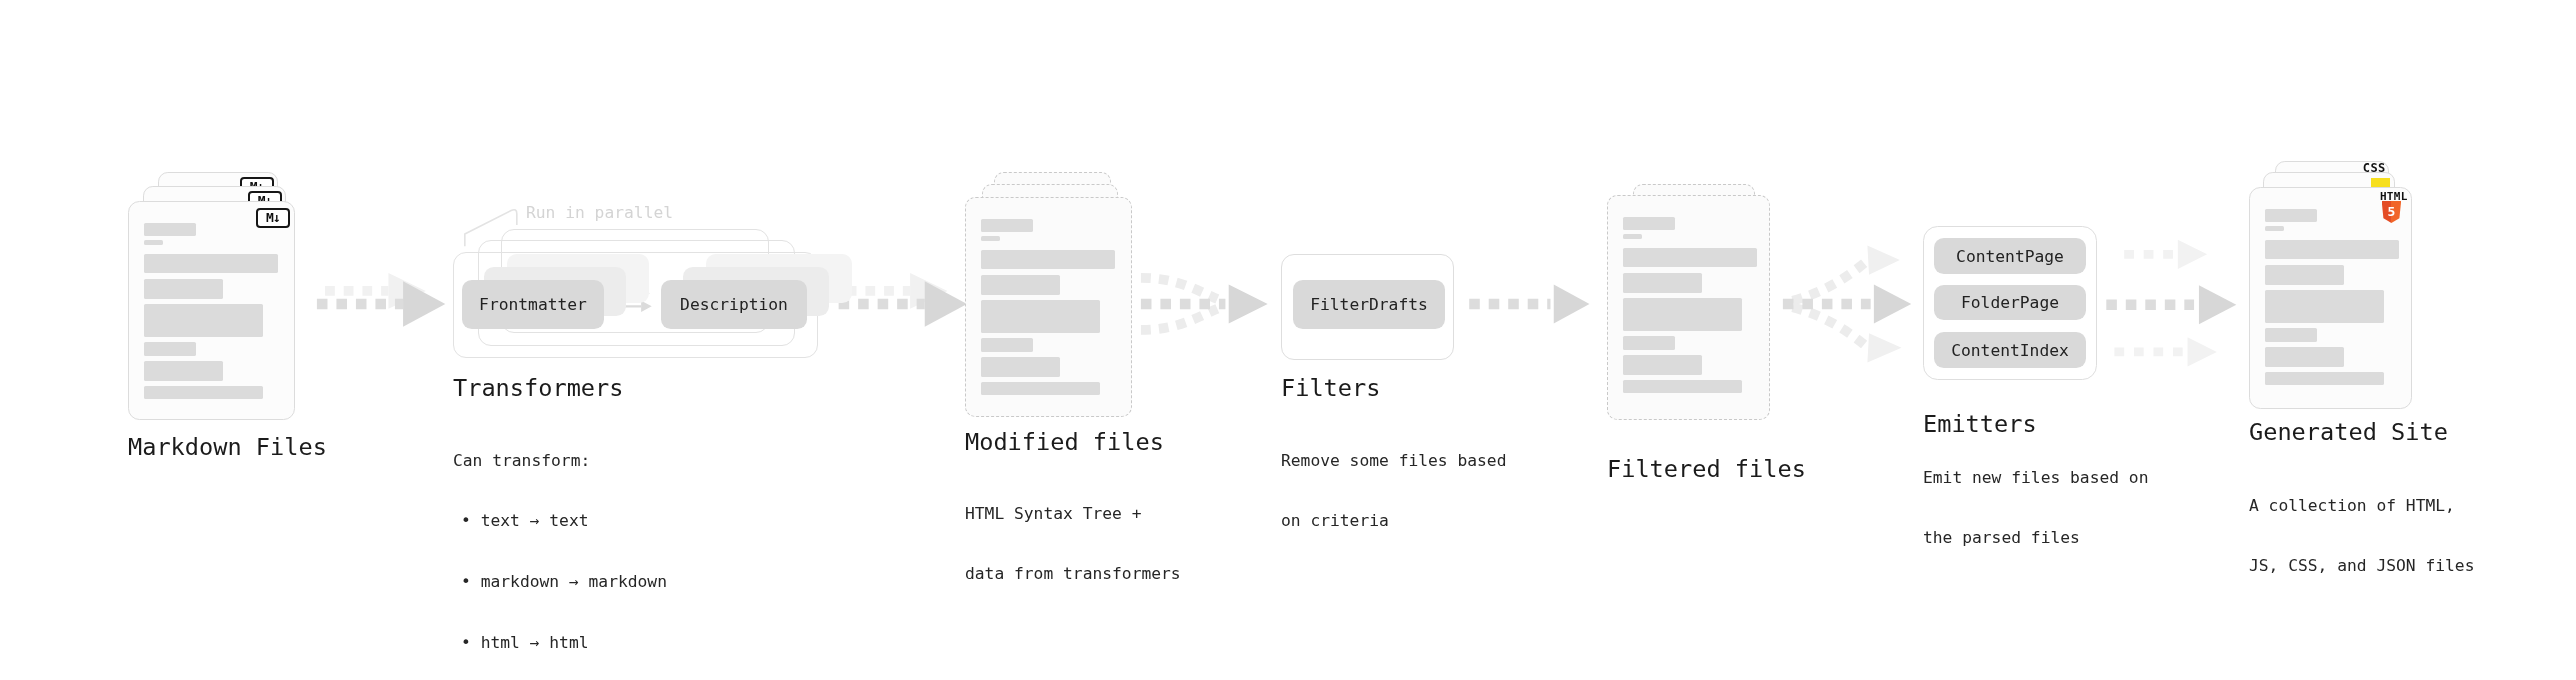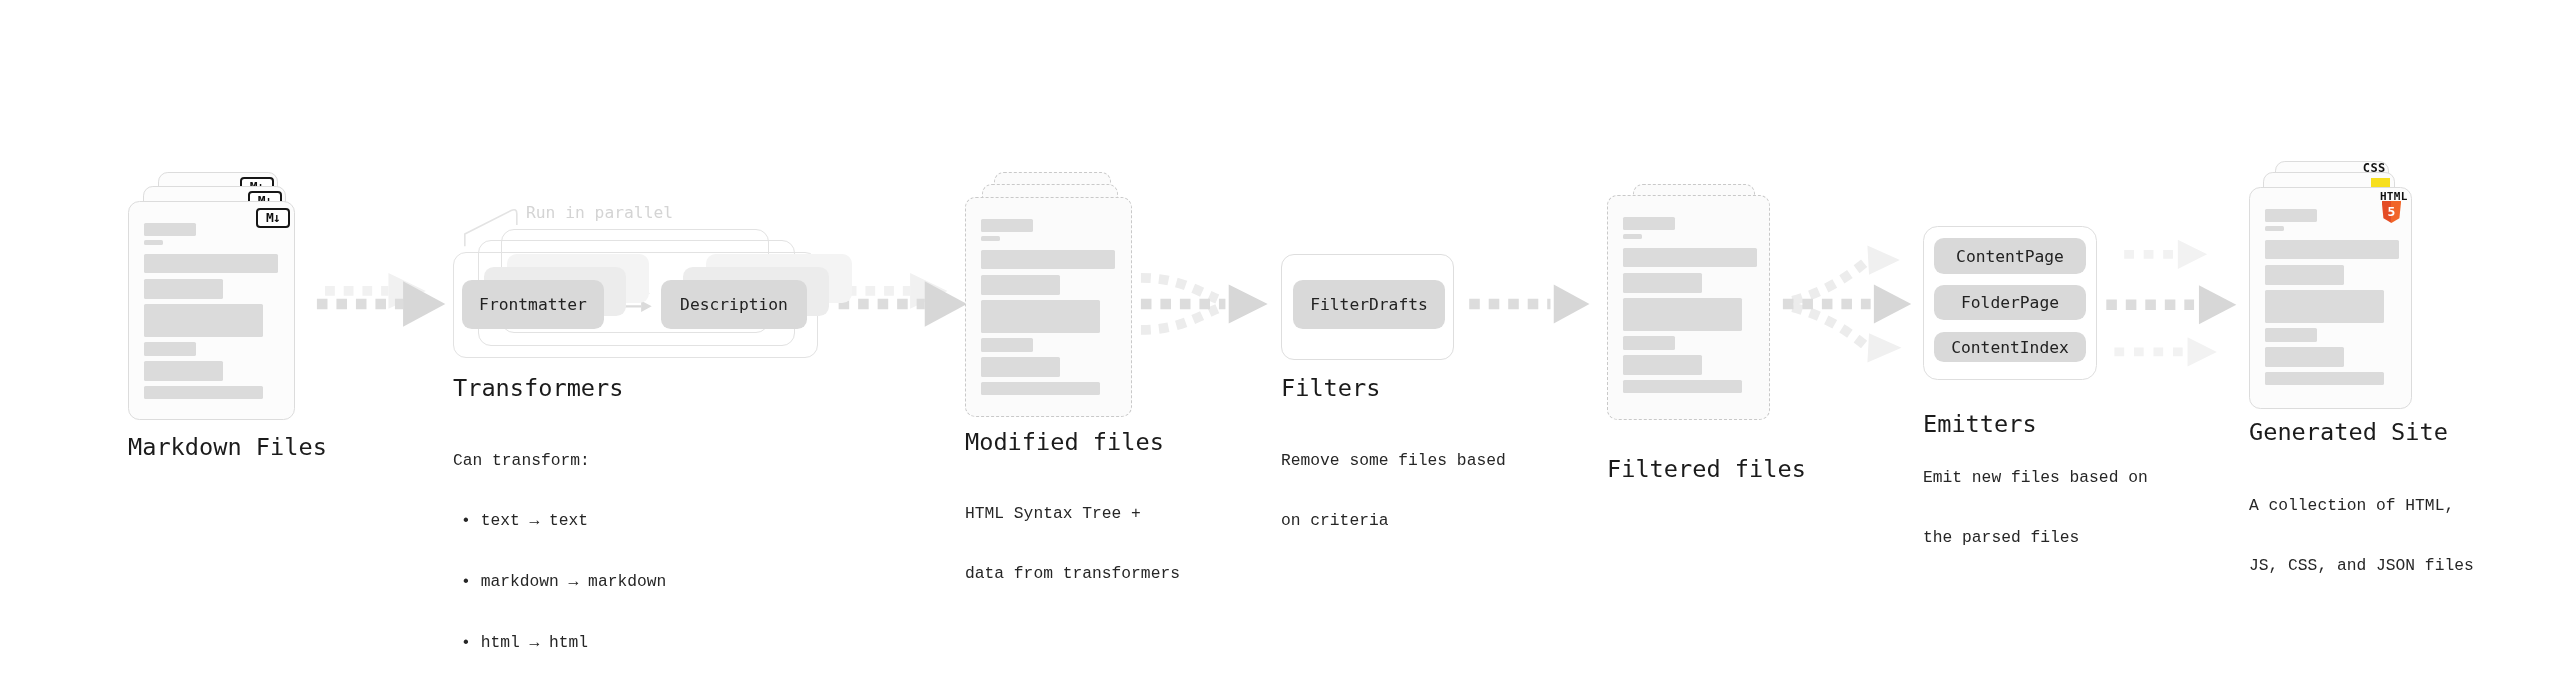--- a/index.html
+++ b/index.html
@@ -51,21 +51,21 @@
   .panel{position:absolute;border:1.6px solid #dedede;border-radius:13px;box-sizing:border-box;background:#ffffff;}
   .gbox{
     position:absolute;background:#d9d9d9;border-radius:9.8px;
     display:flex;align-items:center;justify-content:center;
     font-size:16.3px;color:#222;white-space:nowrap;
   }
   .gbox.ghost1{background:#ececec;}
   .gbox.ghost2{background:#f4f4f4;}
   
   .label{position:absolute;font-size:23.6px;font-weight:500;color:#1b1b1b;white-space:nowrap;}
-  .caption{position:absolute;font-size:16.3px;line-height:20.3px;color:#262626;white-space:pre;font-family:Liberation Mono, monospace;}
+  .caption{position:absolute;font-size:16.3px;line-height:20.3px;color:#262626;white-space:pre;}
   .annotation{position:absolute;font-size:16.3px;color:#d4d4d4;white-space:nowrap;}
   .bullet-line{margin-left:8.1px;}
   svg{position:absolute;left:0;top:0;pointer-events:none;}
 </style>
 </head>
 <body>
 
 <svg width="2576" height="681" viewBox="0 0 3170 838">
 
   <g>
@@ -205,21 +205,21 @@
       <div class="skbar sk6"></div>
       <div class="skbar sk7"></div>
       <div class="skbar sk8"></div>
     </div>
 </div>
 <div class="label" style="left:1607px;top:428px;margin-top:27px;">Filtered files</div>
 
 <div class="panel" style="left:1923px;top:226px;width:174px;height:154px;border-radius:14.6px;"></div>
 <div class="gbox" style="left:1934px;top:238px;width:152px;height:36px;">ContentPage</div>
 <div class="gbox" style="left:1934px;top:285px;width:152px;height:35px;">FolderPage</div>
-<div class="gbox" style="left:1934px;top:332px;width:152px;height:30px;">ContentIndex</div>
+<div class="gbox" style="left:1934px;top:332px;width:152px;height:36px;">ContentIndex</div>
 <div class="label" style="left:1923px;top:401px;margin-top:9px;">Emitters</div>
 <div class="caption" style="left:1923px;top:427px;">
   <div>Emit new files based on</div>
   <div>the parsed files</div>
 </div>
 
 <div class="doc tab" style="left:2275px;top:161px;width:114px;height:219px;">
   <span class="css-badge">
     <span class="css-txt">CSS</span>
     <span class="css-bar" style="background:#2965f1;"></span>

